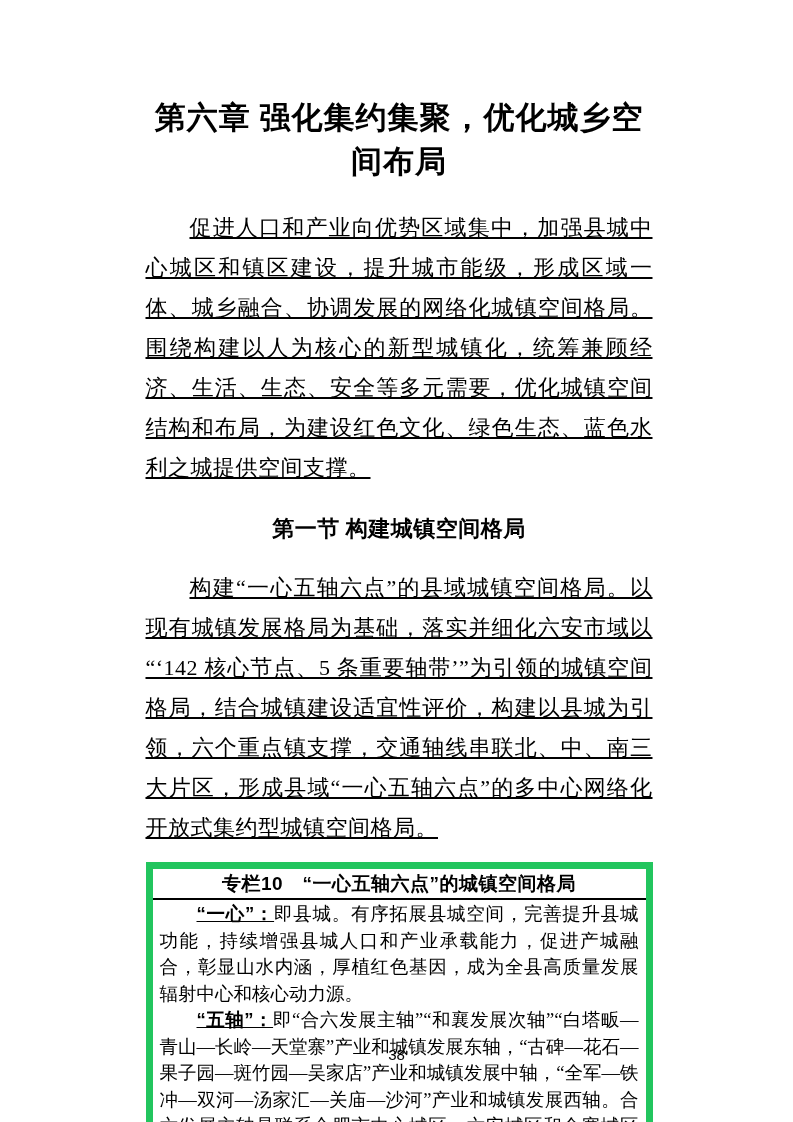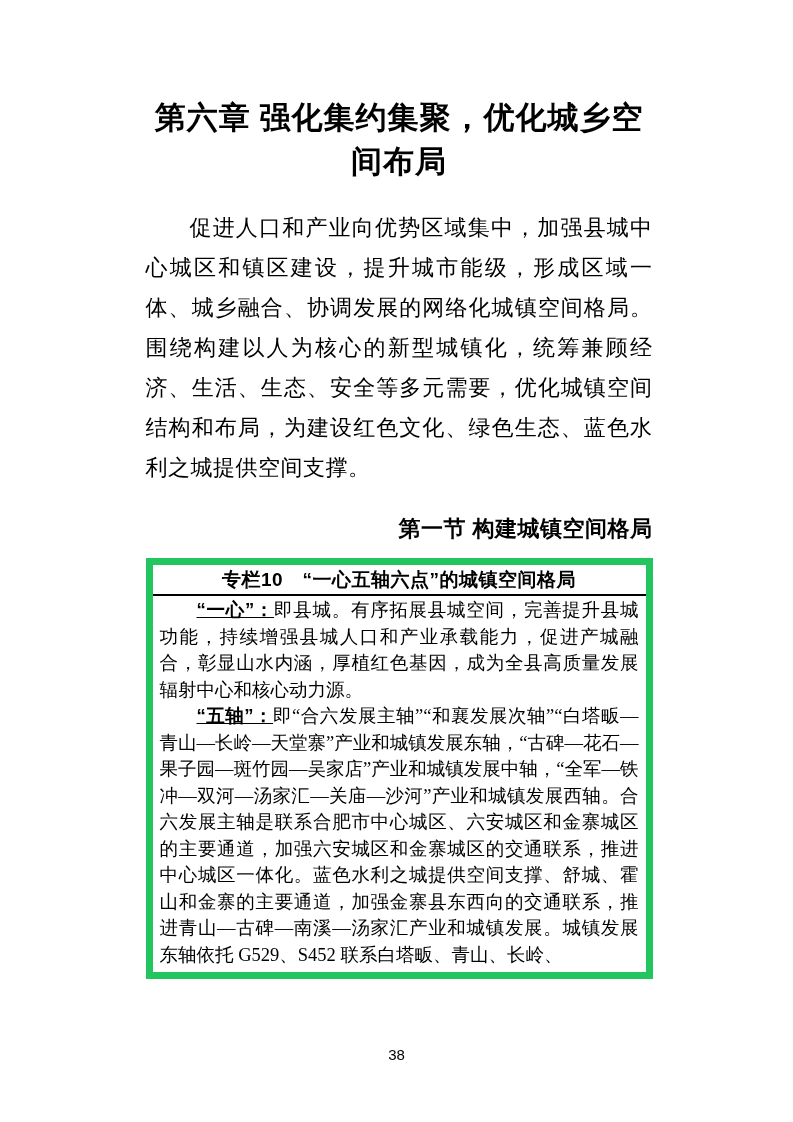--- a/index.html
+++ b/index.html
@@ -28,29 +28,30 @@
     letter-spacing: 1px;
     font-family: "Liberation Serif", "DejaVu Serif", serif;
   }
   .body-para {
     margin: 24px 0 0 0;
     font-size: 22px;
     line-height: 40px;
     text-align: justify;
     text-indent: 2em;
     letter-spacing: 0.5px;
+    text-decoration: underline;
   }
   .section-title {
     margin: 26px 0 0 0;
-    text-align: right;
+    text-align: center;
     font-size: 22px;
     line-height: 30px;
     font-weight: bold;
     letter-spacing: 0.5px;
-    font-family: Liberation Sans, sans-serif;
+    font-family: Liberation Serif, serif;
   }
   .panel {
     margin-top: 14px;
     border: 7px solid #22c55e;
   }
   .panel-header {
     text-align: center;
     font-weight: bold;
     font-size: 19px;
     line-height: 27px;
@@ -89,20 +90,21 @@
 <body>
 
 <div class="page">
 
   <h1 class="chapter-title">第六章 强化集约集聚，优化城乡空间布局</h1>
 
   <p class="body-para">促进人口和产业向优势区域集中，加强县城中心城区和镇区建设，提升城市能级，形成区域一体、城乡融合、协调发展的网络化城镇空间格局。围绕构建以人为核心的新型城镇化，统筹兼顾经济、生活、生态、安全等多元需要，优化城镇空间结构和布局，为建设红色文化、绿色生态、蓝色水利之城提供空间支撑。</p>
 
   <h2 class="section-title">第一节 构建城镇空间格局</h2>
 
+  <p class="body-para">构建“一心五轴六点”的县域城镇空间格局。以现有城镇发展格局为基础，落实并细化六安市域以“‘142 核心节点、5 条重要轴带’”为引领的城镇空间格局，结合城镇建设适宜性评价，构建以县城为引领，六个重点镇支撑，交通轴线串联北、中、南三大片区，形成县域“一心五轴六点”的多中心网络化开放式集约型城镇空间格局。</p>
 
   <section class="panel">
     <header class="panel-header">专栏10　“一心五轴六点”的城镇空间格局</header>
     <div class="panel-body">
       <p class="panel-para"><b class="panel-label">“一心”：</b><span>即县城。有序拓展县城空间，完善提升县城功能，持续增强县城人口和产业承载能力，促进产城融合，彰显山水内涵，厚植红色基因，成为全县高质量发展辐射中心和核心动力源。</span></p>
       <p class="panel-para"><b class="panel-label">“五轴”：</b><span>即“合六发展主轴”“和襄发展次轴”“白塔畈—青山—长岭—天堂寨”产业和城镇发展东轴，“古碑—花石—果子园—斑竹园—吴家店”产业和城镇发展中轴，“全军—铁冲—双河—汤家汇—关庙—沙河”产业和城镇发展西轴。合六发展主轴是联系合肥市中心城区、六安城区和金寨城区的主要通道，加强六安城区和金寨城区的交通联系，推进中心城区一体化。蓝色水利之城提供空间支撑、舒城、霍山和金寨的主要通道，加强金寨县东西向的交通联系，推进青山—古碑—南溪—汤家汇产业和城镇发展。城镇发展东轴依托 G529、S452 联系白塔畈、青山、长岭、</span></p>
     </div>
   </section>
 
   <footer class="page-number">38</footer>

